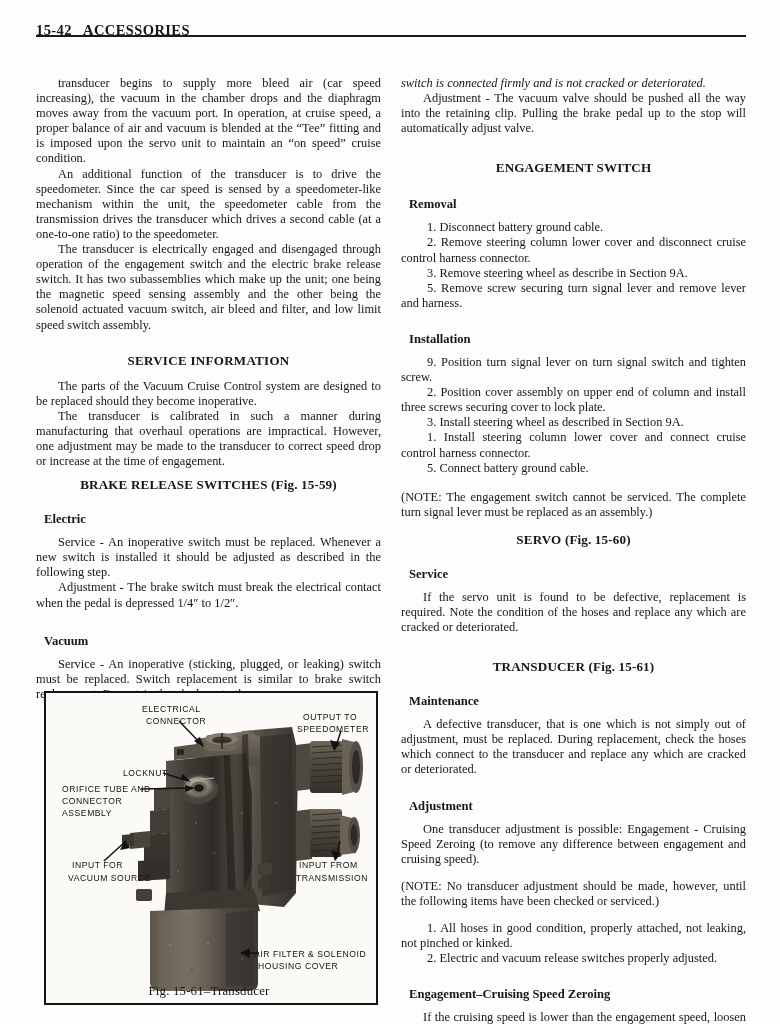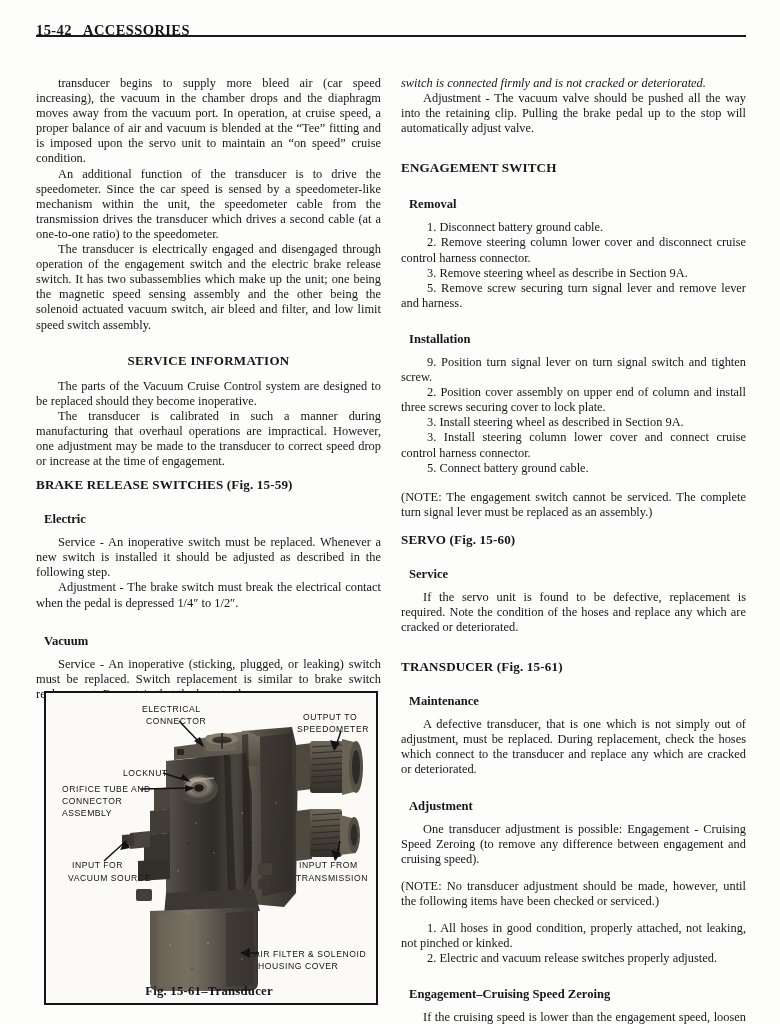--- a/index.html
+++ b/index.html
@@ -87,21 +87,21 @@
     font-size: 13px;
     font-weight: bold;
     text-align: center;
     letter-spacing: .3px;
     line-height: 16px;
   }
   h2.sec-head {
     margin: 0;
     font-size: 13.1px;
     font-weight: bold;
-    text-align: left;
+    text-align: center;
     letter-spacing: .15px;
     line-height: 16px;
   }
   h3.sub-head {
     margin: 8px;
     font-size: 12.6px;
     font-weight: bold;
     text-align: left;
     line-height: 16px;
   }
@@ -129,21 +129,21 @@
   }
   .fig-canvas svg { display: block; }
 
   .fig-caption {
     position: absolute;
     left: 44px;
     top: 984px;
     width: 330px;
     text-align: center;
     font-size: 12.8px;
-    font-weight: bold;
+    font-weight: normal;
     font-family: "Liberation Serif", serif;
     letter-spacing: .2px;
   }
 
   
   .fig-label {
     font-family: "Liberation Sans", sans-serif;
     font-size: 8.6px;
     letter-spacing: .55px;
     fill: #111014;
@@ -199,21 +199,21 @@
     <p class="step">1. Disconnect battery ground cable.</p>
     <p class="step">2. Remove steering column lower cover and disconnect cruise control harness connector.</p>
     <p class="step">3. Remove steering wheel as describe in Section 9A.</p>
     <p class="step">5. Remove screw securing turn signal lever and remove lever and harness.</p>
 
     <div class="sp12"></div>
     <h3 class="sub-head">Installation</h3>
     <p class="step">9. Position turn signal lever on turn signal switch and tighten screw.</p>
     <p class="step">2. Position cover assembly on upper end of column and install three screws securing cover to lock plate.</p>
     <p class="step">3. Install steering wheel as described in Section 9A.</p>
-    <p class="step">3. Install steering column lower cover and connect cruise control harness connector.</p>
+    <p class="step">1. Install steering column lower cover and connect cruise control harness connector.</p>
     <p class="step">5. Connect battery ground cable.</p>
 
     <div class="sp14"></div>
     <p class="note">(NOTE: The engagement switch cannot be serviced. The complete turn signal lever must be replaced as an assembly.)</p>
 
     <div class="sp12"></div>
     <h2 class="sec-head">SERVO (Fig. 15-60)</h2>
     <div class="sp10"></div>
     <h3 class="sub-head">Service</h3>
     <p class="body">If the servo unit is found to be defective, replacement is required. Note the condition of the hoses and replace any which are cracked or deteriorated.</p>

